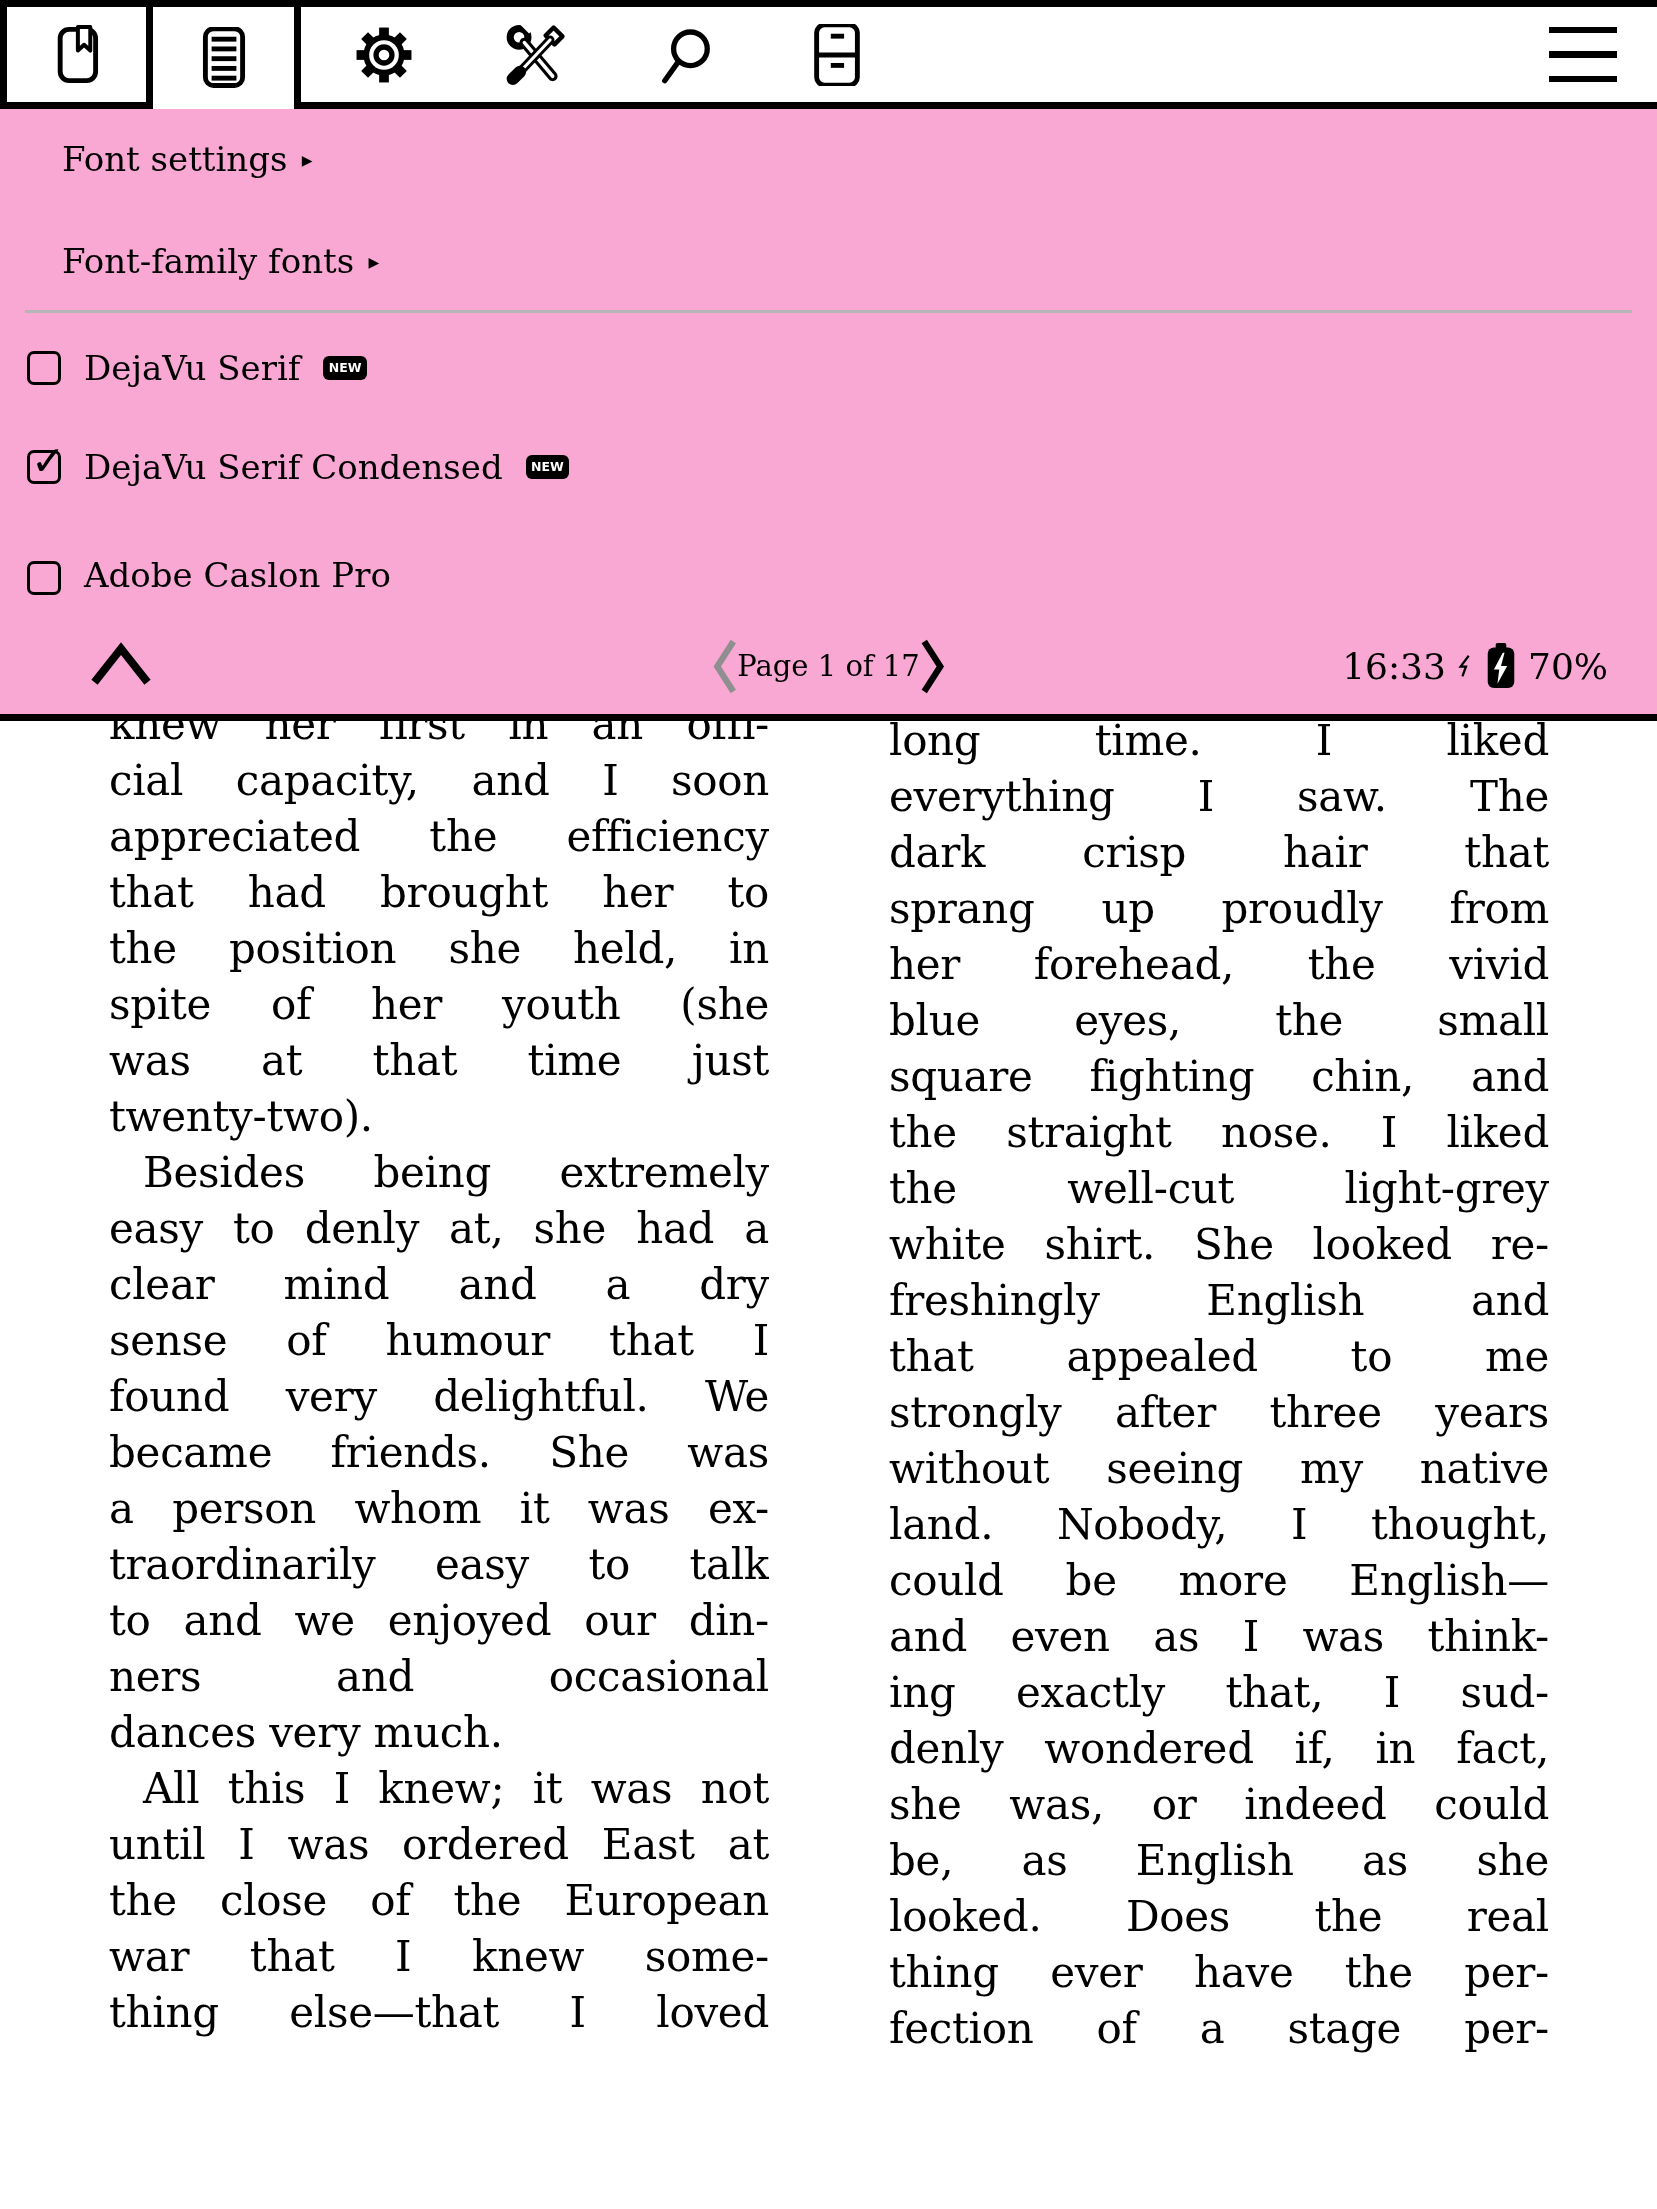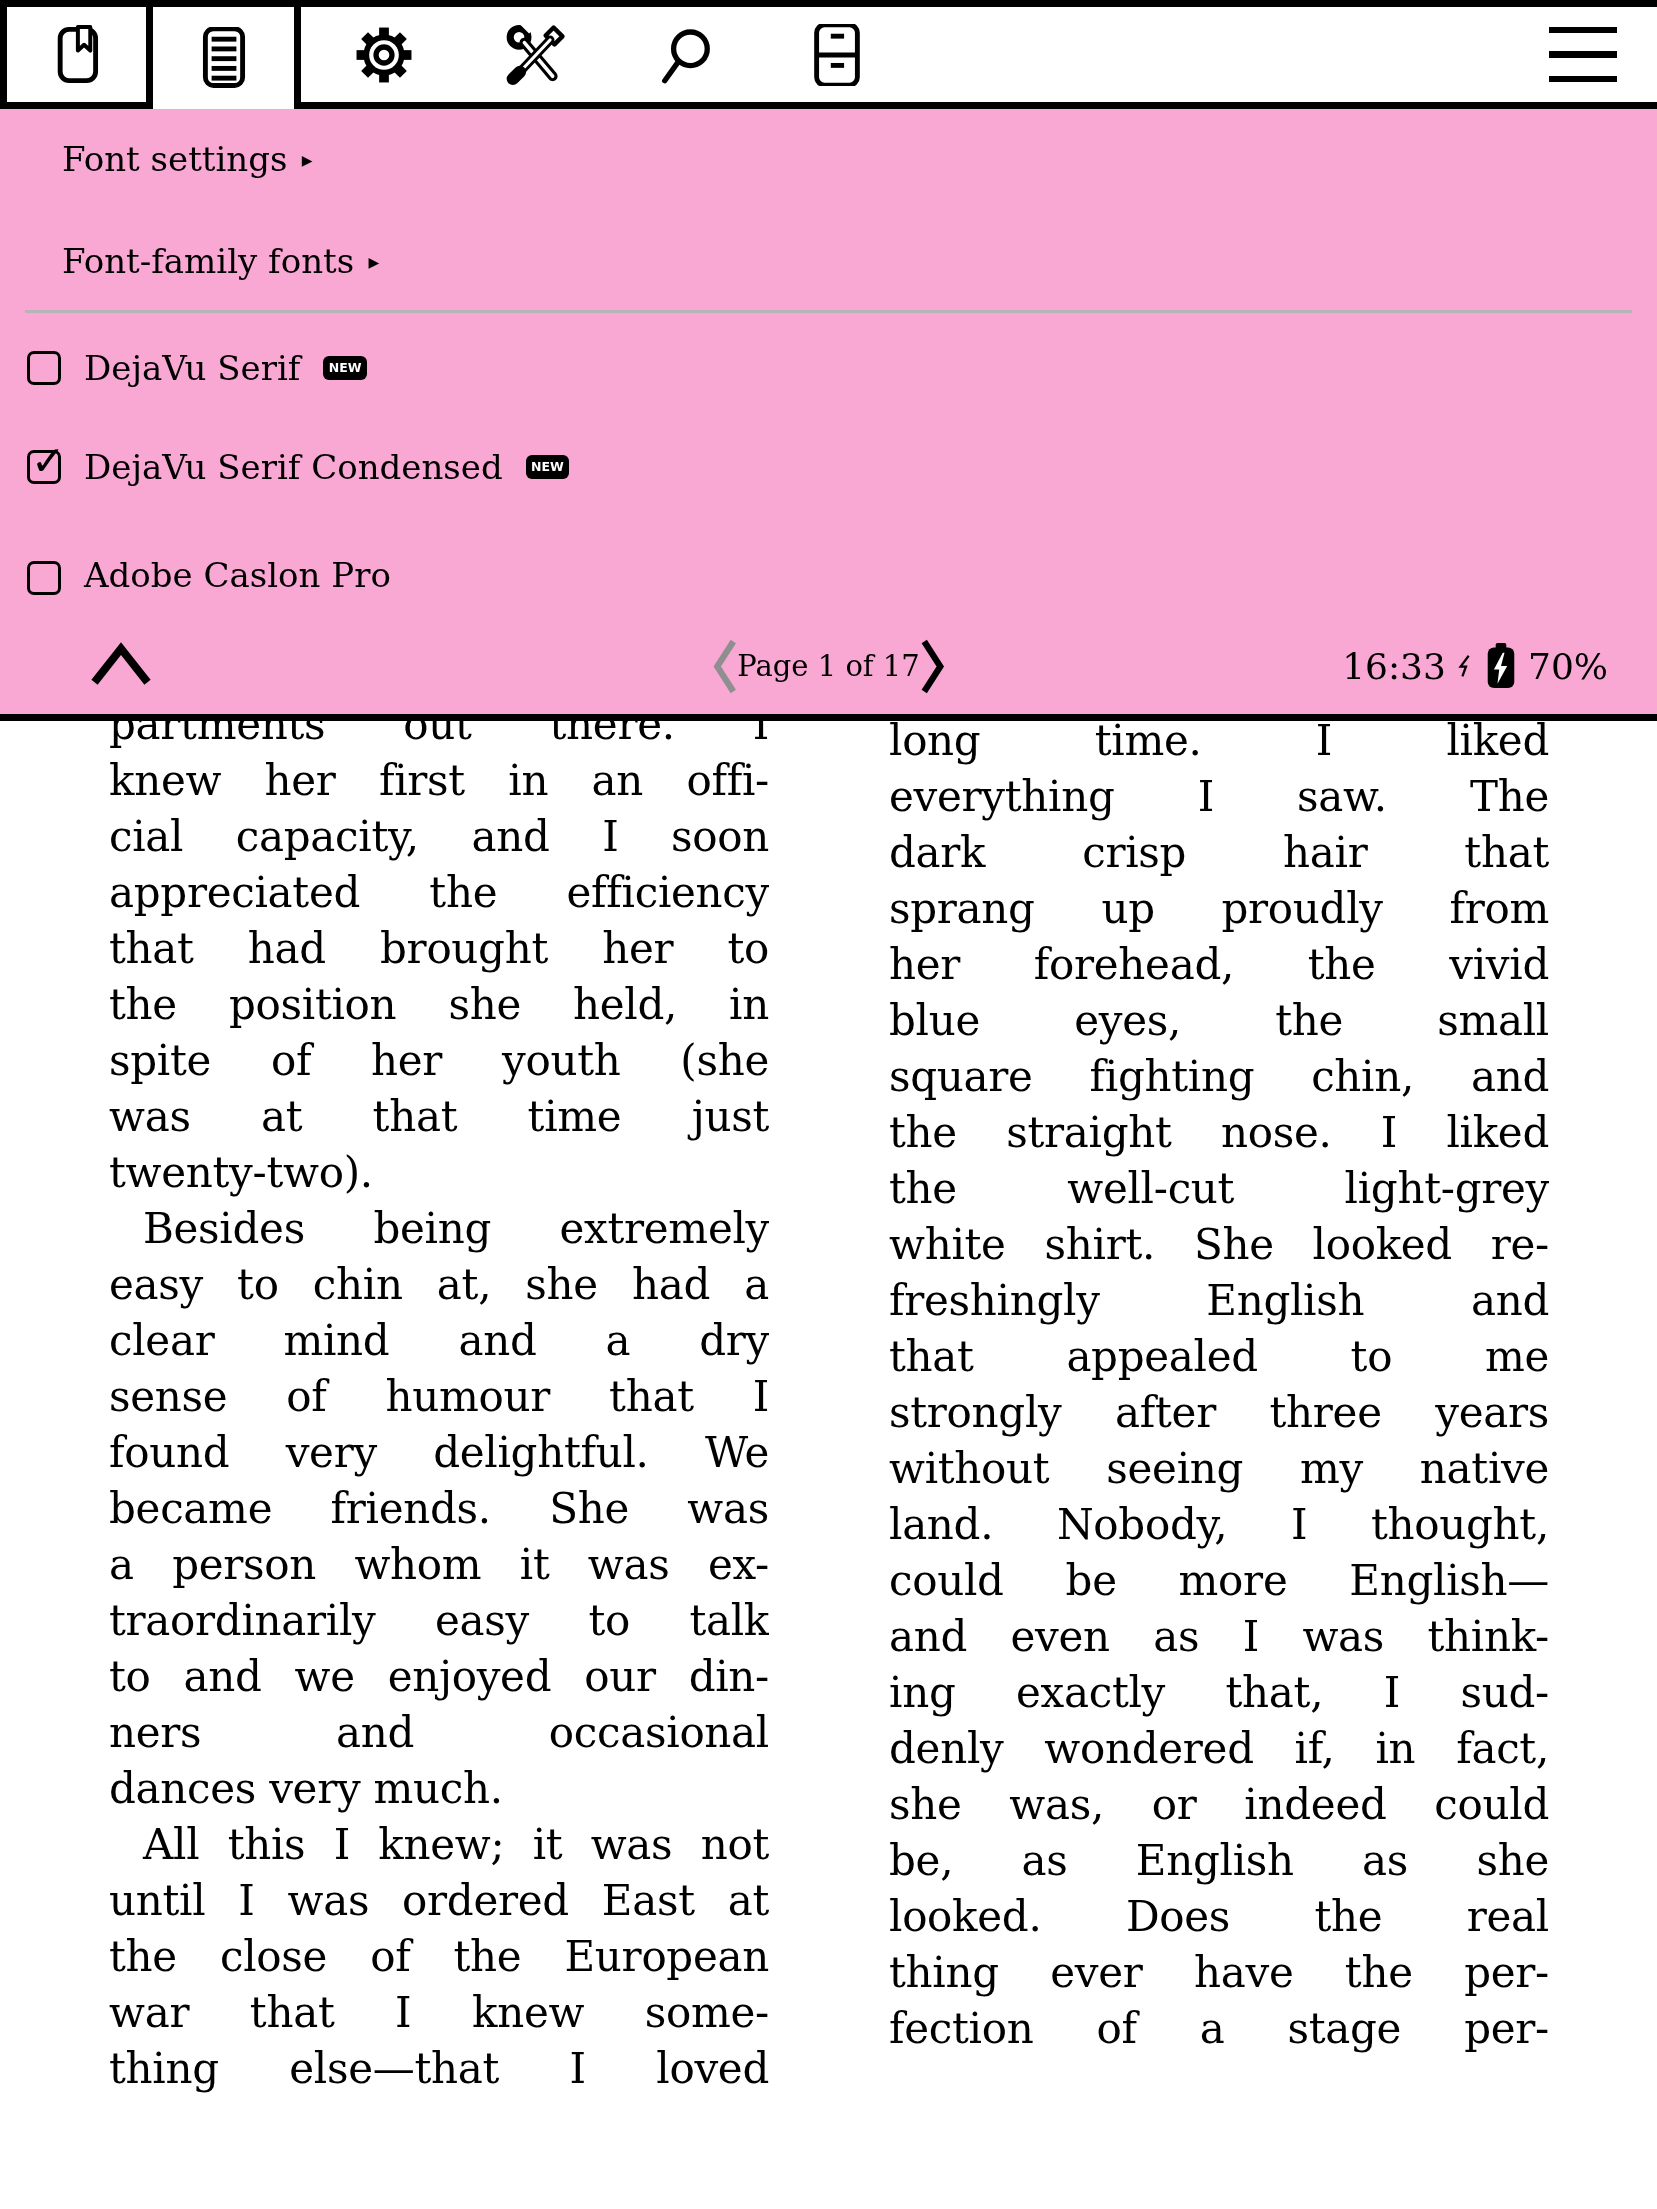--- a/index.html
+++ b/index.html
@@ -60,31 +60,30 @@
              display:flex;align-items:center;gap:10.7px;}
   .time-text,.batt-text{font-size:36px;white-space:nowrap;}
 </style>
 </head>
 <body>
 
 <div class="page">
 
   <div class="book">
     <div class="col left" id="col-left">
-        <div class="bline">partments out there. I</div>
         <div class="bline">knew her first in an offi-</div>
         <div class="bline">cial capacity, and I soon</div>
         <div class="bline">appreciated the efficiency</div>
         <div class="bline">that had brought her to</div>
         <div class="bline">the position she held, in</div>
         <div class="bline">spite of her youth (she</div>
         <div class="bline">was at that time just</div>
         <div class="bline pend">twenty-two).</div>
         <div class="bline pind">Besides being extremely</div>
-        <div class="bline">easy to chin at, she had a</div>
+        <div class="bline">easy to denly at, she had a</div>
         <div class="bline">clear mind and a dry</div>
         <div class="bline">sense of humour that I</div>
         <div class="bline">found very delightful. We</div>
         <div class="bline">became friends. She was</div>
         <div class="bline">a person whom it was ex-</div>
         <div class="bline">traordinarily easy to talk</div>
         <div class="bline">to and we enjoyed our din-</div>
         <div class="bline">ners and occasional</div>
         <div class="bline pend">dances very much.</div>
         <div class="bline pind">All this I knew; it was not</div>

